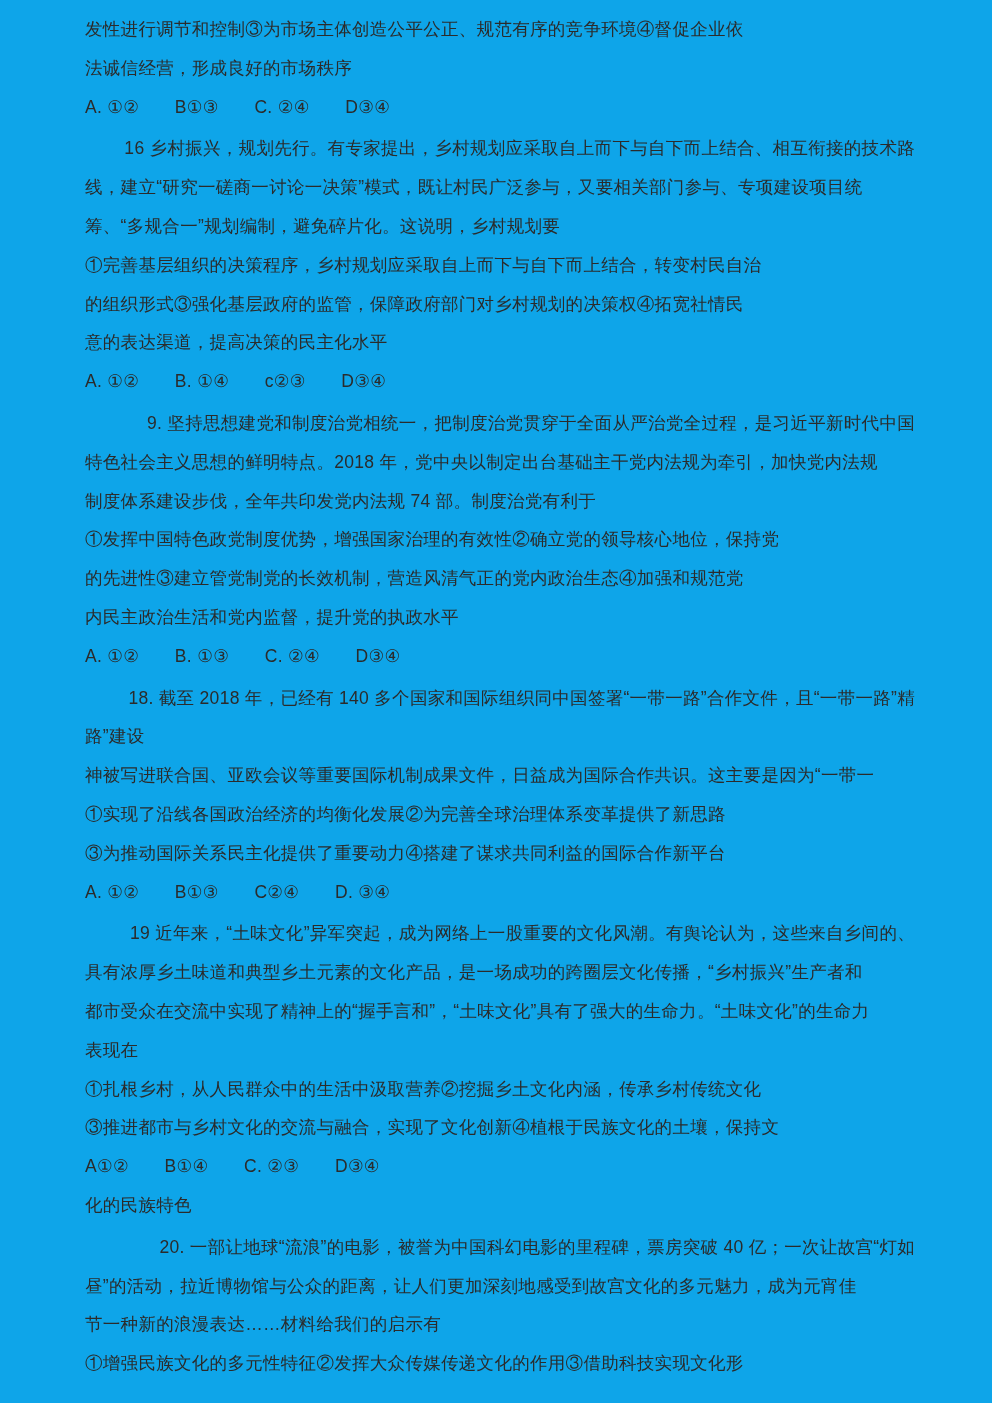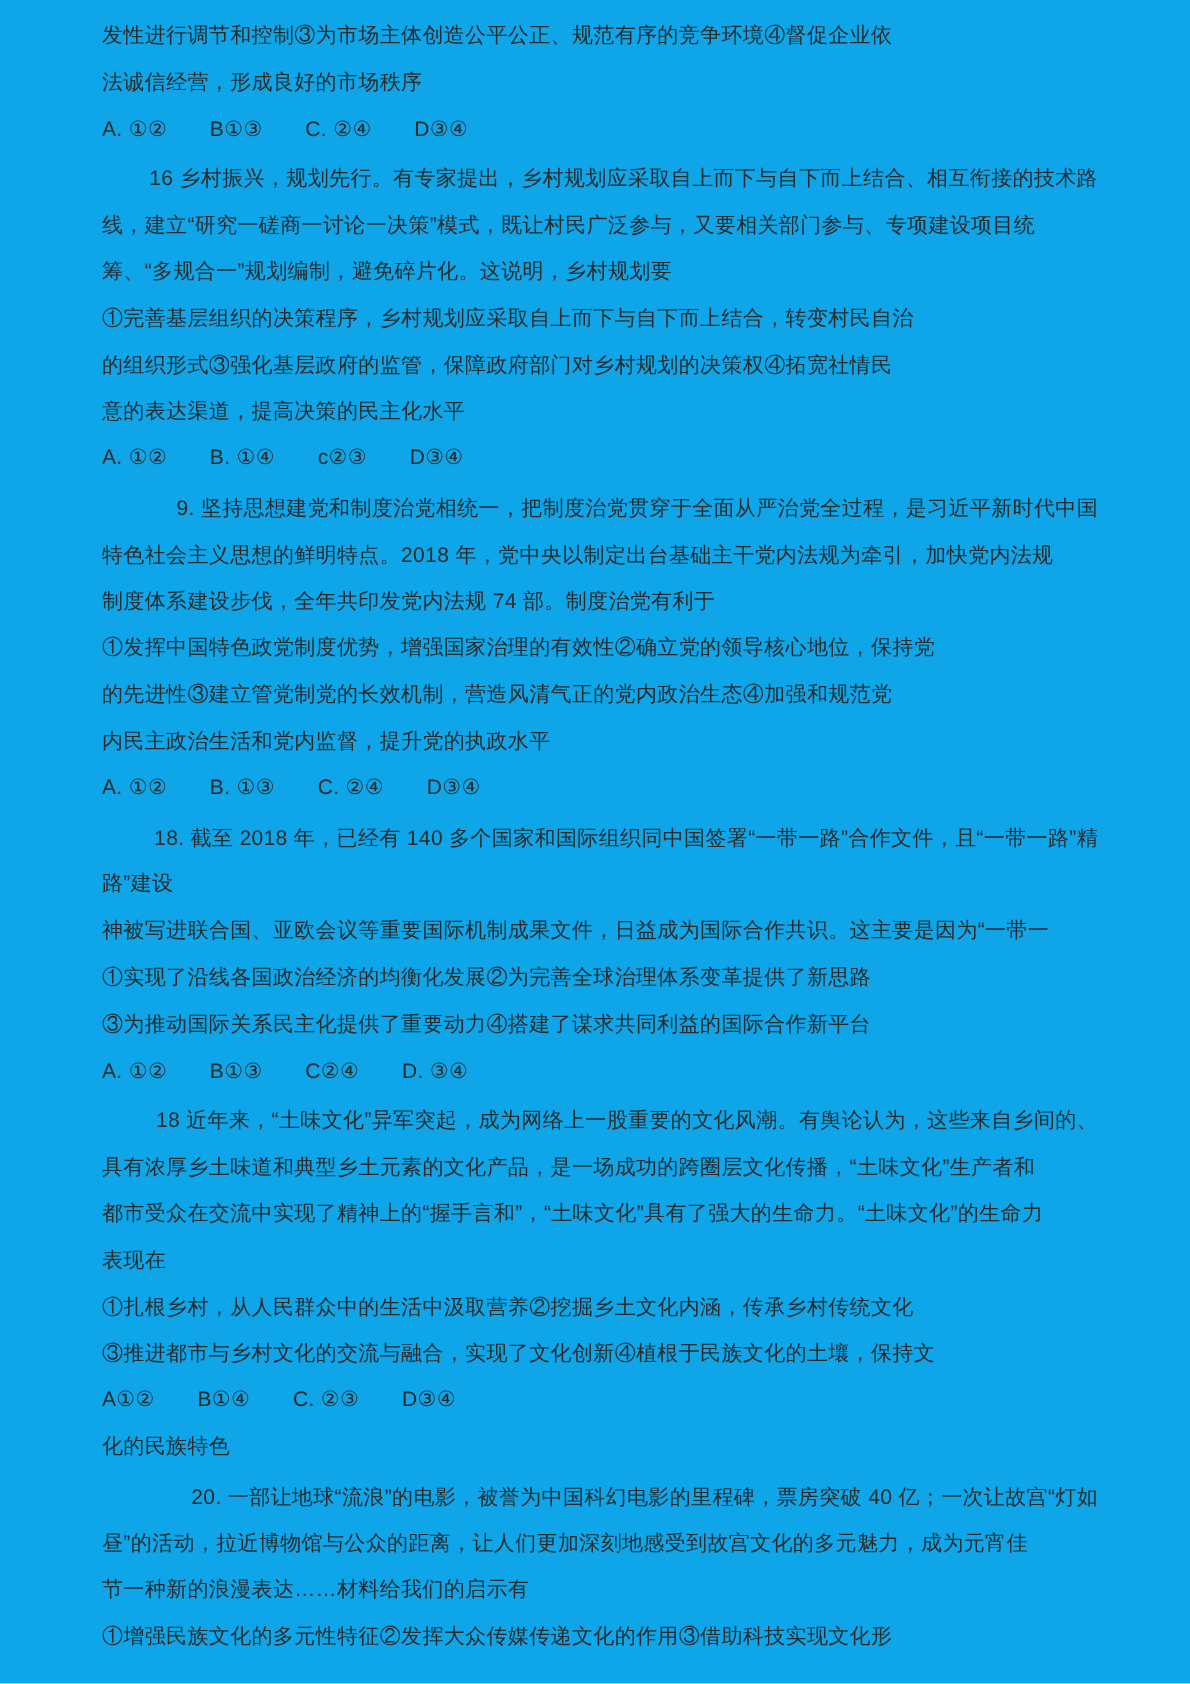--- a/index.html
+++ b/index.html
@@ -60,22 +60,22 @@
     <div class="line">内民主政治生活和党内监督，提升党的执政水平</div>
     <div class="line">A. ①②　　B. ①③　　C. ②④　　D③④</div>
 
     <div class="line qstart">18. 截至 2018 年，已经有 140 多个国家和国际组织同中国签署“一带一路”合作文件，且“一带一路”精</div>
     <div class="line">路”建设</div>
     <div class="line">神被写进联合国、亚欧会议等重要国际机制成果文件，日益成为国际合作共识。这主要是因为“一带一</div>
     <div class="line">①实现了沿线各国政治经济的均衡化发展②为完善全球治理体系变革提供了新思路</div>
     <div class="line">③为推动国际关系民主化提供了重要动力④搭建了谋求共同利益的国际合作新平台</div>
     <div class="line">A. ①②　　B①③　　C②④　　D. ③④</div>
 
-    <div class="line qstart">18 近年来，“土味文化”异军突起，成为网络上一股重要的文化风潮。有舆论认为，这些来自乡间的、</div>
-    <div class="line">具有浓厚乡土味道和典型乡土元素的文化产品，是一场成功的跨圈层文化传播，“土味文化”生产者和</div>
+    <div class="line qstart">19 近年来，“土味文化”异军突起，成为网络上一股重要的文化风潮。有舆论认为，这些来自乡间的、</div>
+    <div class="line">具有浓厚乡土味道和典型乡土元素的文化产品，是一场成功的跨圈层文化传播，“乡村振兴”生产者和</div>
     <div class="line">都市受众在交流中实现了精神上的“握手言和”，“土味文化”具有了强大的生命力。“土味文化”的生命力</div>
     <div class="line">表现在</div>
     <div class="line">①扎根乡村，从人民群众中的生活中汲取营养②挖掘乡土文化内涵，传承乡村传统文化</div>
     <div class="line">③推进都市与乡村文化的交流与融合，实现了文化创新④植根于民族文化的土壤，保持文</div>
     <div class="line">A①②　　B①④　　C. ②③　　D③④</div>
     <div class="line">化的民族特色</div>
 
     <div class="line qstart">20. 一部让地球“流浪”的电影，被誉为中国科幻电影的里程碑，票房突破 40 亿；一次让故宫“灯如</div>
     <div class="line">昼”的活动，拉近博物馆与公众的距离，让人们更加深刻地感受到故宫文化的多元魅力，成为元宵佳</div>
     <div class="line">节一种新的浪漫表达……材料给我们的启示有</div>

